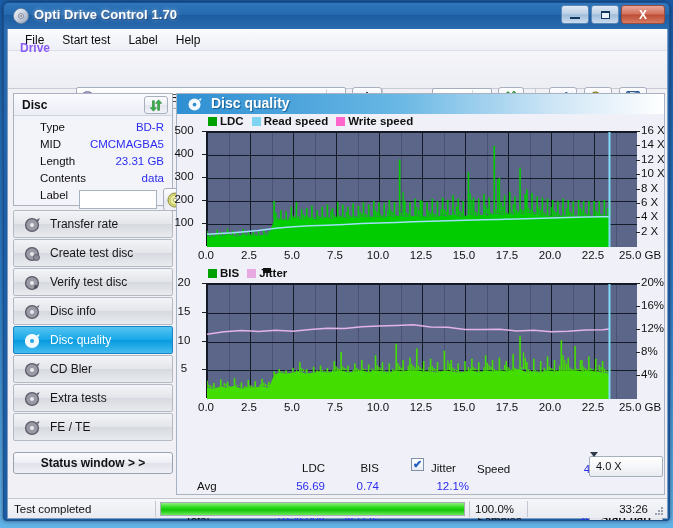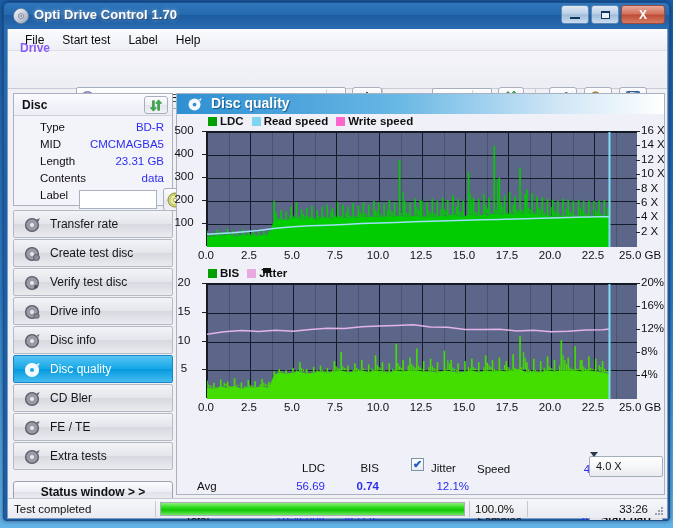--- a/index.html
+++ b/index.html
@@ -437,30 +437,20 @@
                   <path d="M10.5 10.5 L13 13 M13 10.5 L10.5 13" stroke="#4a4a57" stroke-width="1.6"></path>
                 </svg>
           </span>
           <span class="nlbl">Verify test disc</span>
         </div>
         <div class="navitem">
           <span class="navico">
             <svg width="17" height="16" viewBox="0 0 17 16">
                   <circle cx="8" cy="8" r="6.4" fill="#9a9aa6" stroke="#5e5e6b" stroke-width="1.4"></circle>
                   <circle cx="8" cy="8" r="2" fill="#e8e8ef"></circle>
-                  <rect x="10" y="10" width="5" height="4" rx="1" fill="#8a8a97" stroke="#5e5e6b"></rect>
-                </svg>
-          </span>
-          <span class="nlbl">Drive info</span>
-        </div>
-        <div class="navitem">
-          <span class="navico">
-            <svg width="17" height="16" viewBox="0 0 17 16">
-                  <circle cx="8" cy="8" r="6.4" fill="#9a9aa6" stroke="#5e5e6b" stroke-width="1.4"></circle>
-                  <circle cx="8" cy="8" r="2" fill="#e8e8ef"></circle>
                   <path d="M12.8 2.5 L15.5 1 L14.3 4 Z" fill="#5e5e6b"></path>
                 </svg>
           </span>
           <span class="nlbl">Disc info</span>
         </div>
         <div class="navitem active">
           <span class="navico">
             <svg width="17" height="16" viewBox="0 0 17 16">
                   <circle cx="8" cy="8" r="6.4" fill="#ffffff" stroke="#ffffff" stroke-width="1.4" opacity=".95"></circle>
                   <circle cx="8" cy="8" r="2" fill="#19a9e6"></circle>
@@ -480,31 +470,31 @@
           <span class="nlbl">CD Bler</span>
         </div>
         <div class="navitem">
           <span class="navico">
             <svg width="17" height="16" viewBox="0 0 17 16">
                   <circle cx="8" cy="8" r="6.4" fill="#9a9aa6" stroke="#5e5e6b" stroke-width="1.4"></circle>
                   <circle cx="8" cy="8" r="2" fill="#e8e8ef"></circle>
                   <path d="M12.5 2.6 L15.6 1 L14.2 4.2 Z" fill="#5e5e6b"></path>
                 </svg>
           </span>
-          <span class="nlbl">FE / TE</span>
+          <span class="nlbl">Extra tests</span>
         </div>
         <div class="navitem">
           <span class="navico">
             <svg width="17" height="16" viewBox="0 0 17 16">
                   <circle cx="8" cy="8" r="6.4" fill="#9a9aa6" stroke="#5e5e6b" stroke-width="1.4"></circle>
                   <circle cx="8" cy="8" r="2" fill="#e8e8ef"></circle>
                   <path d="M12.5 2.6 L15.6 1 L14.2 4.2 Z" fill="#5e5e6b"></path>
                 </svg>
           </span>
-          <span class="nlbl">Extra tests</span>
+          <span class="nlbl">FE / TE</span>
         </div>
       </div>
 
       <div id="status-window-btn">Status window &gt; &gt;</div>
     </div>
 
     <div class="rpanel">
       <div class="rhdr">
         <span class="rico">
           <svg width="16" height="15" viewBox="0 0 17 16">
@@ -1158,21 +1148,21 @@
         <div class="st" style="left:150px; top:2px; width:52px; text-align:right;">BIS</div>
 
         <div class="st" style="left:20px;  top:20px;">Avg</div>
         <div class="st" style="left:8px;  top:37px;">Max</div>
         <div class="st" style="left:8px;  top:54px;">Total</div>
 
         <div class="sv" style="left:78px; top:20px; width:70px;">56.69</div>
         <div class="sv" style="left:78px; top:37px; width:70px;">438</div>
         <div class="sv" style="left:50px; top:54px; width:98px;">21646098</div>
 
-        <div class="sv" style="left:150px; top:20px; width:52px;font-weight:bold;">0.74</div>
+        <div class="sv" style="left:150px; top:20px; width:52px;">0.74</div>
         <div class="sv" style="left:150px; top:37px; width:52px;">11</div>
         <div class="sv" style="left:130px; top:54px; width:72px;">282775</div>
 
         <div class="st" style="left:254px; top:2px;">Jitter</div>
         <div class="sv" style="left:236px; top:20px; width:56px;">12.1%</div>
         <div class="sv" style="left:236px; top:37px; width:56px;">13.3%</div>
 
         <div class="st" style="left:300px; top:3px;">Speed</div>
         <div class="st" style="left:300px; top:37px;">Position</div>
         <div class="st" style="left:300px; top:54px;">Samples</div>

